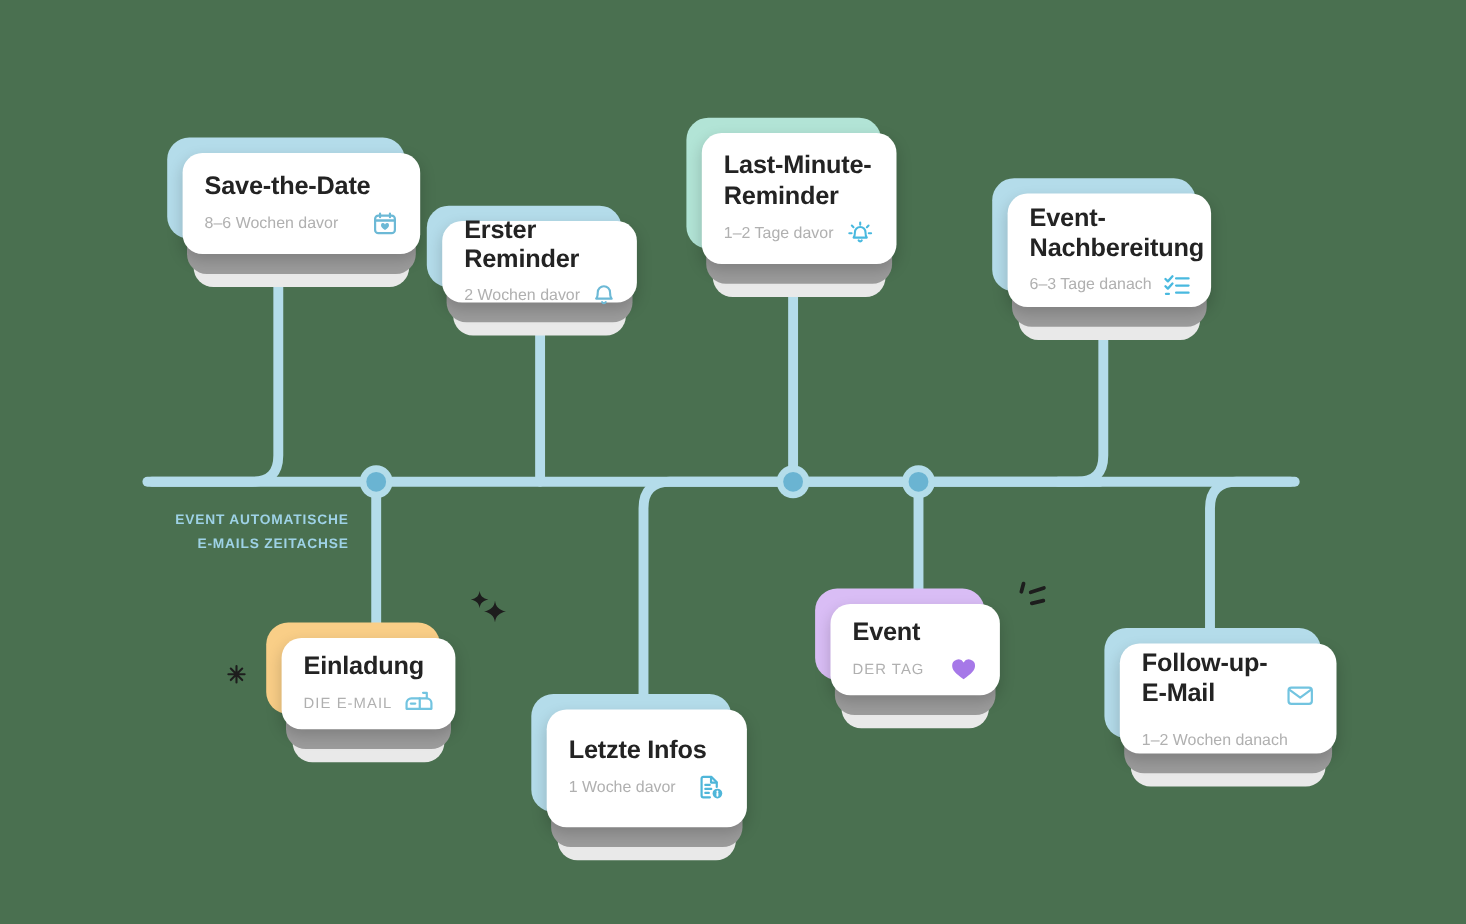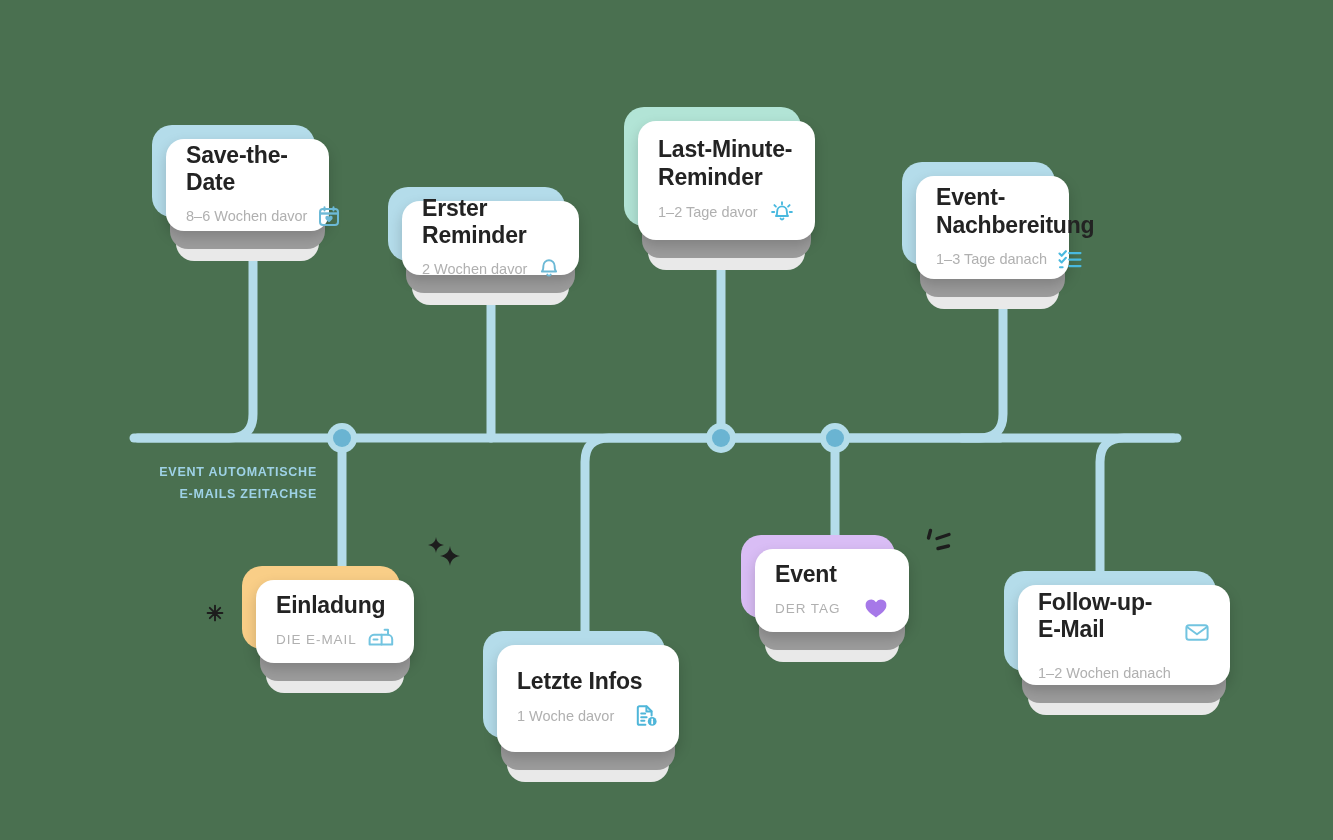--- a/index.html
+++ b/index.html
@@ -125,21 +125,21 @@
     </g>
   </svg>
 
   <div class="dot" style="left:327px;top:423px"></div>
   <div class="dot" style="left:706px;top:423px"></div>
   <div class="dot" style="left:820px;top:423px"></div>
 
   <div class="tl-label" style="left:97px;top:462px">EVENT AUTOMATISCHE
 E-MAILS ZEITACHSE</div>
 
-  <div class="card-wrap" style="left:166px;top:139px;width:163px;height:92px">
+  <div class="card-wrap" style="left:166px;top:139px;width:216px;height:92px">
     <div class="sheet s2"></div>
     <div class="sheet s1"></div>
     <div class="plate" style="background:#b4dcea"></div>
     <div class="card">
       <div class="card-title">Save-the-Date</div>
       <div class="card-row">
         <div class="card-sub">8–6 Wochen davor</div>
         <div class="card-icon">
           <svg width="24" height="24" viewBox="0 0 24 24" fill="none" stroke="#6cb9d6" stroke-width="2">
             <rect x="3" y="5" width="18" height="16" rx="3"></rect>
@@ -182,28 +182,28 @@
           <svg width="26" height="26" viewBox="0 0 26 26" fill="none" stroke="#49b9df" stroke-width="1.9" stroke-linecap="round" stroke-linejoin="round">
             <path d="M13 7.4a4.8 4.8 0 0 0-4.8 4.8c0 3.6-1.2 4.8-1.2 4.8h12s-1.2-1.2-1.2-4.8A4.8 4.8 0 0 0 13 7.4z"></path>
             <path d="M11.6 19.6a1.6 1.6 0 0 0 2.8 0"></path>
             <path d="M13 3.2v2.1M5.4 6.1l1.5 1.5M20.6 6.1l-1.5 1.5M3.1 13h2.1M20.8 13h2.1"></path>
           </svg>
         </div>
       </div>
     </div>
   </div>
 
-  <div class="card-wrap" style="left:916px;top:176px;width:153px;height:103px">
+  <div class="card-wrap" style="left:916px;top:176px;width:185px;height:103px">
     <div class="sheet s2"></div>
     <div class="sheet s1"></div>
     <div class="plate" style="background:#b4dcea"></div>
     <div class="card">
       <div class="card-title">Event-Nachbereitung</div>
       <div class="card-row">
-        <div class="card-sub">1–3 Tage danach</div>
+        <div class="card-sub">6–3 Tage danach</div>
         <div class="card-icon">
           <svg width="26" height="24" viewBox="0 0 26 24" fill="none" stroke="#49b9df" stroke-width="2.1" stroke-linecap="round" stroke-linejoin="round">
             <path d="M2.5 6.6l2.2 2.2 4.2-4.6"></path>
             <path d="M2.5 13.2l2.2 2.2 4.2-4.6"></path>
             <path d="M3 20.2h2.6"></path>
             <path d="M12.2 6.1h11.3M12.2 12.6h11.3M12.2 19.1h11.3"></path>
           </svg>
         </div>
       </div>
     </div>
@@ -260,21 +260,21 @@
         <div class="card-sub caps">DER TAG</div>
         <div class="card-icon">
           <svg width="26" height="24" viewBox="0 0 26 24" fill="#a678e8">
             <path d="M13 21.4C5.8 16.6 2.6 13.3 2.6 9.3A5.6 5.6 0 0 1 13 6.2 5.6 5.6 0 0 1 23.4 9.3c0 4-3.2 7.3-10.4 12.1z"></path>
           </svg>
         </div>
       </div>
     </div>
   </div>
 
-  <div class="card-wrap" style="left:1018px;top:585px;width:212px;height:100px">
+  <div class="card-wrap" style="left:1018px;top:585px;width:197px;height:100px">
     <div class="sheet s2"></div>
     <div class="sheet s1"></div>
     <div class="plate" style="background:#b4dcea"></div>
     <div class="card">
       <div class="title-row">
         <div class="card-title">Follow-up-E-Mail</div>
         <div class="card-icon">
           <svg width="26" height="22" viewBox="0 0 26 22" fill="none" stroke="#72c4e0" stroke-width="2" stroke-linecap="round" stroke-linejoin="round">
             <rect x="2.4" y="4.2" width="21.2" height="14.6" rx="2.6"></rect>
             <path d="M3.4 6.2L13 13.2l9.6-7"></path>

